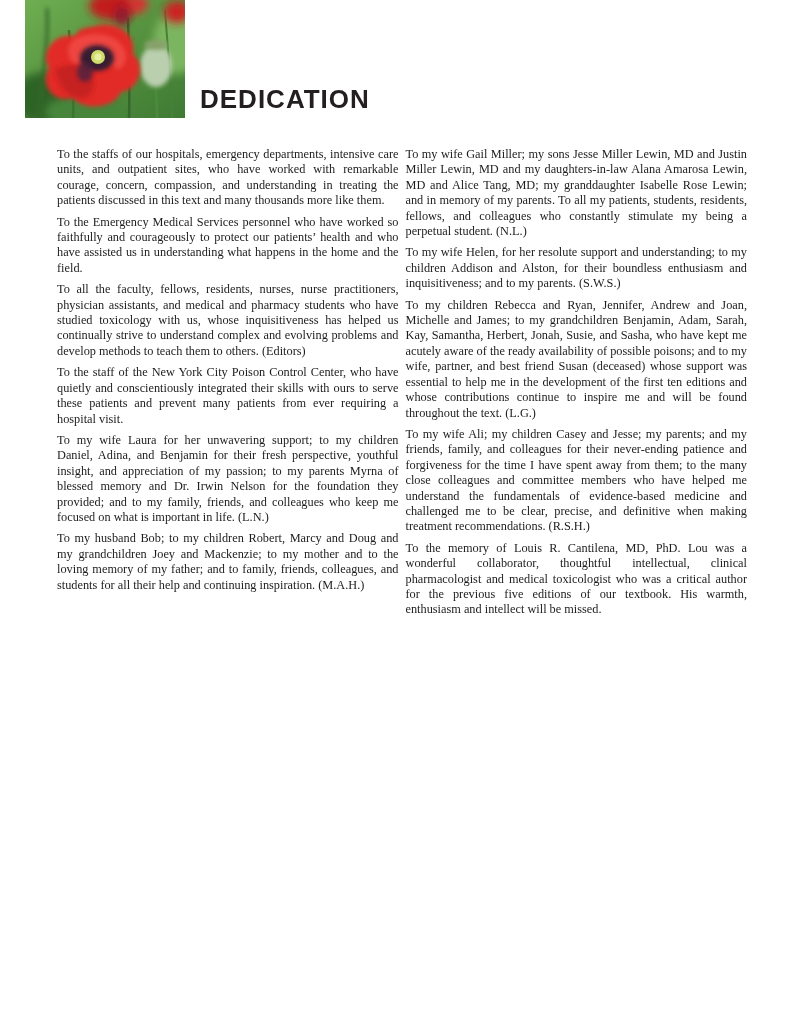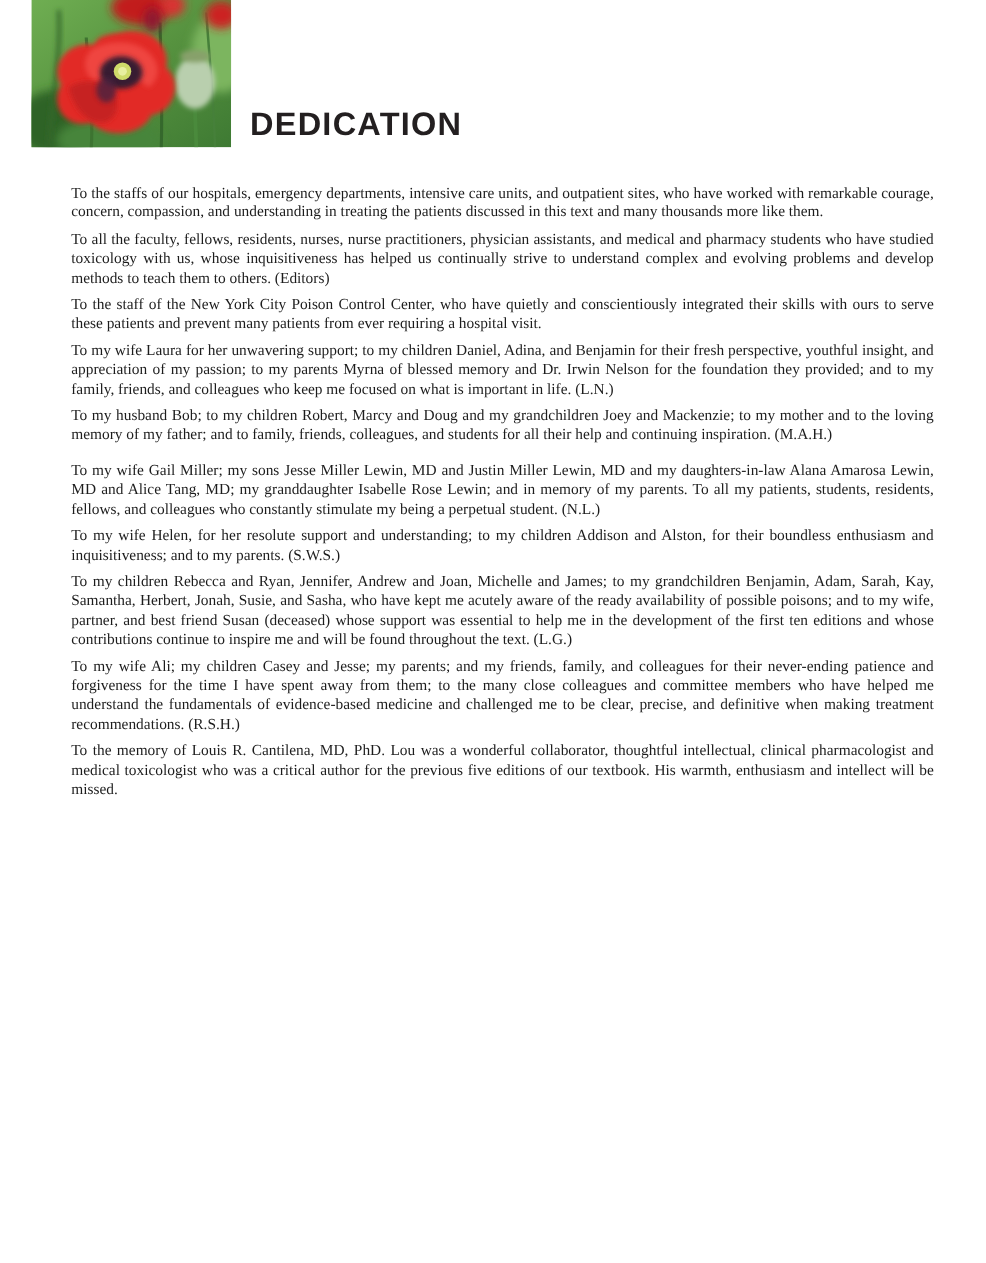--- a/index.html
+++ b/index.html
@@ -30,21 +30,20 @@
     color: #231f20;
   }
 
   
   .columns {
     position: absolute;
     left: 57px; top: 147px;
     width: 690px;
     display: flex;
     gap: 7px;
-    flex-direction: column;
   }
   .col { flex: 1; }
   .col p {
     margin: 0 0 6px 0;
     font-size: 12.3px;
     line-height: 15.4px;
     color: #1c1c1c;
     text-align: justify;
   }
 
@@ -159,20 +158,21 @@
       <circle cx="73" cy="57" r="7" fill="#cfdb6a"></circle>
       <circle cx="73" cy="57" r="3.5" fill="#e8efa0"></circle>
     </svg>
   </div>
 
   <h1 class="page-title">DEDICATION</h1>
 
   <div class="columns">
     <div class="col">
       <p>To the staffs of our hospitals, emergency departments, intensive care units, and outpatient sites, who have worked with remarkable courage, concern, compassion, and understanding in treating the patients discussed in this text and many thousands more like them.</p>
+      <p>To the Emergency Medical Services personnel who have worked so faithfully and courageously to protect our patients’ health and who have assisted us in understanding what happens in the home and the field.</p>
       <p>To all the faculty, fellows, residents, nurses, nurse practitioners, physician assistants, and medical and pharmacy students who have studied toxicology with us, whose inquisitiveness has helped us continually strive to understand complex and evolving problems and develop methods to teach them to others. (Editors)</p>
       <p>To the staff of the New York City Poison Control Center, who have quietly and conscientiously integrated their skills with ours to serve these patients and prevent many patients from ever requiring a hospital visit.</p>
       <p>To my wife Laura for her unwavering support; to my children Daniel, Adina, and Benjamin for their fresh perspective, youthful insight, and appreciation of my passion; to my parents Myrna of blessed memory and Dr. Irwin Nelson for the foundation they provided; and to my family, friends, and colleagues who keep me focused on what is important in life. (L.N.)</p>
       <p>To my husband Bob; to my children Robert, Marcy and Doug and my grandchildren Joey and Mackenzie; to my mother and to the loving memory of my father; and to family, friends, colleagues, and students for all their help and continuing inspiration. (M.A.H.)</p>
     </div>
     <div class="col">
       <p>To my wife Gail Miller; my sons Jesse Miller Lewin, MD and Justin Miller Lewin, MD and my daughters-in-law Alana Amarosa Lewin, MD and Alice Tang, MD; my granddaughter Isabelle Rose Lewin; and in memory of my parents. To all my patients, students, residents, fellows, and colleagues who constantly stimulate my being a perpetual student. (N.L.)</p>
       <p>To my wife Helen, for her resolute support and understanding; to my children Addison and Alston, for their boundless enthusiasm and inquisitiveness; and to my parents. (S.W.S.)</p>
       <p>To my children Rebecca and Ryan, Jennifer, Andrew and Joan, Michelle and James; to my grandchildren Benjamin, Adam, Sarah, Kay, Samantha, Herbert, Jonah, Susie, and Sasha, who have kept me acutely aware of the ready availability of possible poisons; and to my wife, partner, and best friend Susan (deceased) whose support was essential to help me in the development of the first ten editions and whose contributions continue to inspire me and will be found throughout the text. (L.G.)</p>
       <p>To my wife Ali; my children Casey and Jesse; my parents; and my friends, family, and colleagues for their never-ending patience and forgiveness for the time I have spent away from them; to the many close colleagues and committee members who have helped me understand the fundamentals of evidence-based medicine and challenged me to be clear, precise, and definitive when making treatment recommendations. (R.S.H.)</p>

